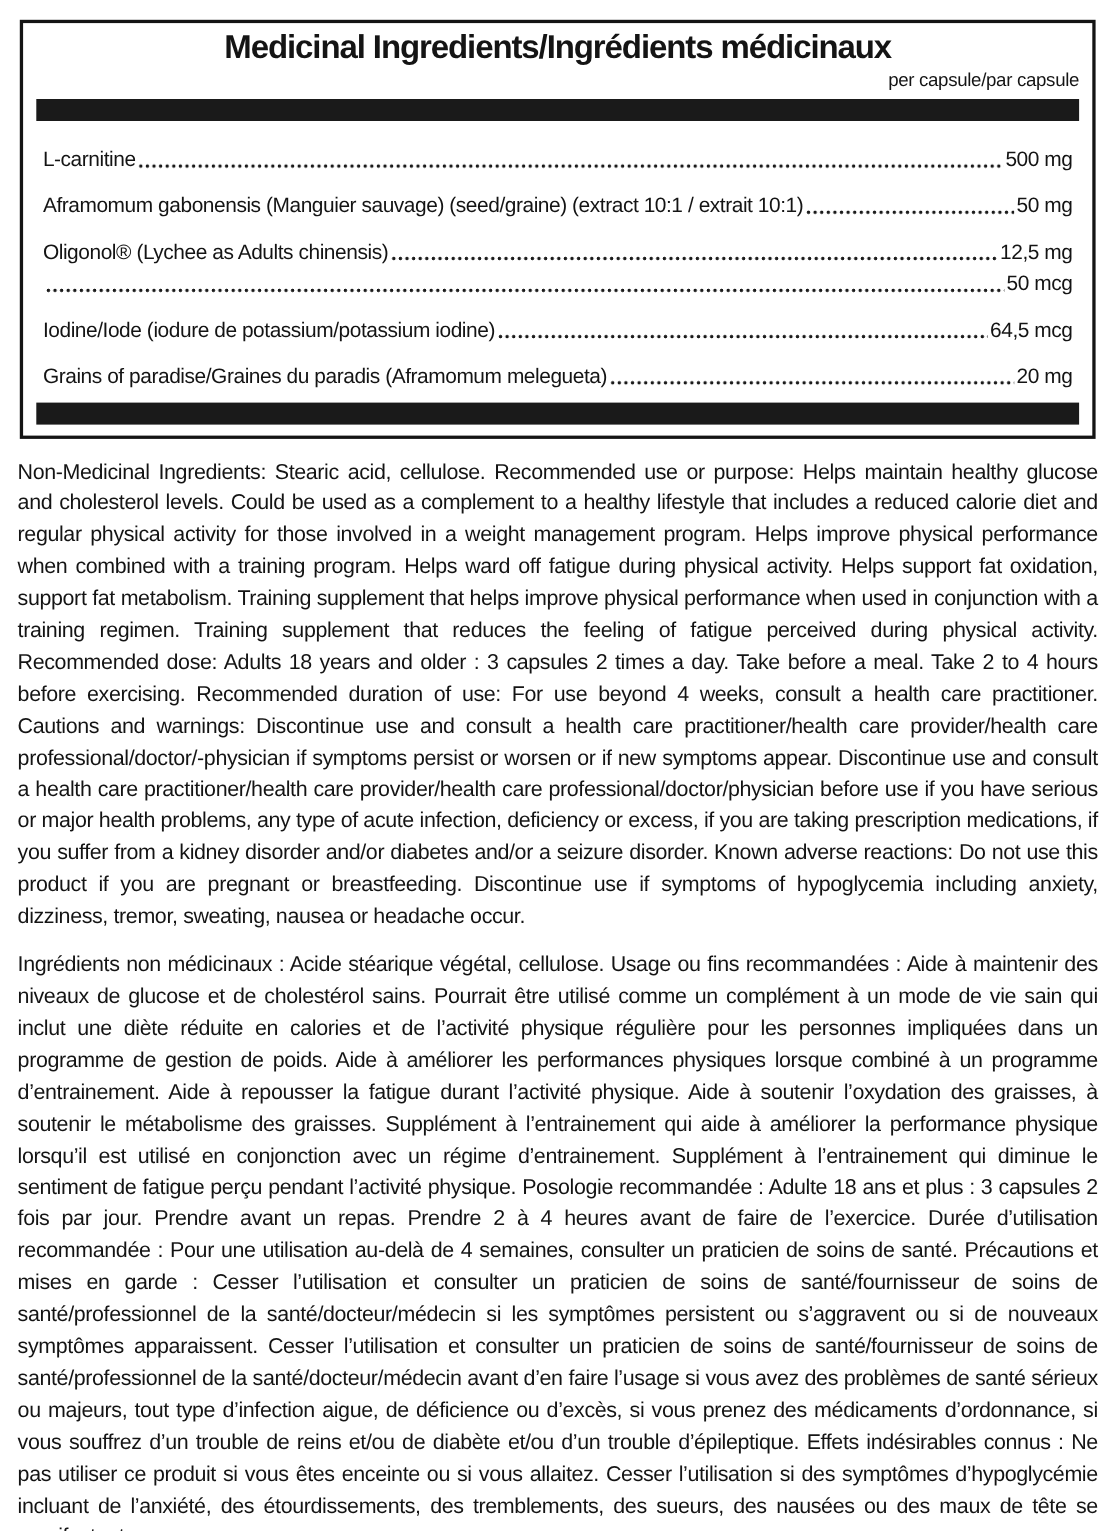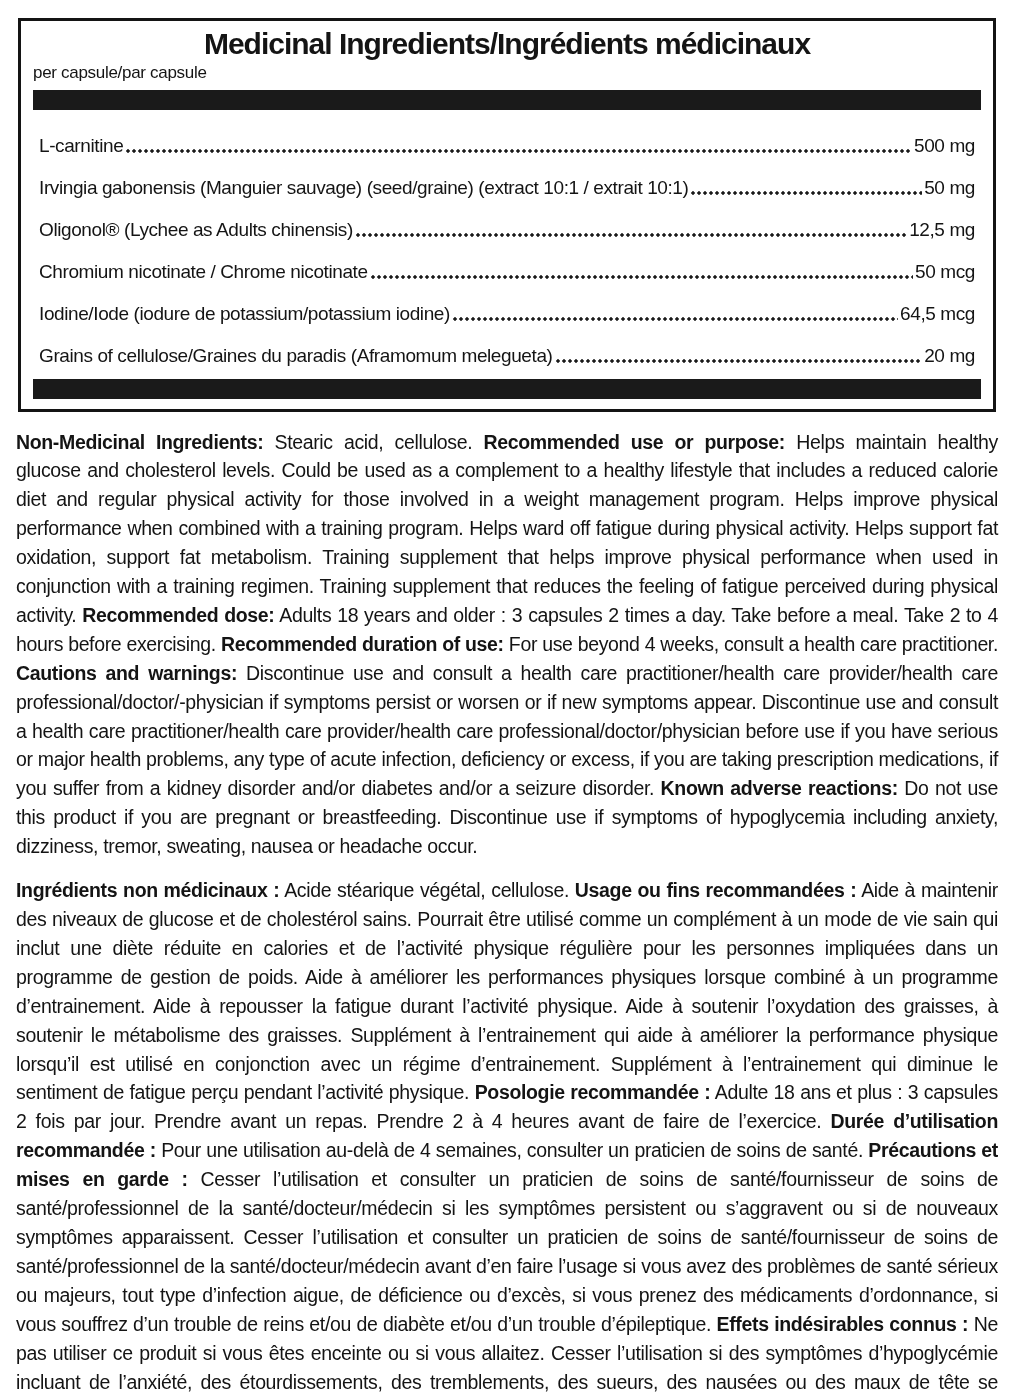--- a/index.html
+++ b/index.html
@@ -30,21 +30,21 @@
     padding: 6px 12px 10px 12px;
   }
   .panel-title {
     text-align: center;
     font-weight: bold;
     font-size: 30px;
     letter-spacing: -1px;
     line-height: 1.15;
   }
   .panel-sub {
-    text-align: left;
+    text-align: right;
     font-size: 17px;
     letter-spacing: -0.3px;
     margin-top: 1px;
     margin-bottom: 7px;
   }
   .bar {
     height: 20px;
     background: #1a1a1a;
   }
   .bar-top { margin-bottom: 8px; }
@@ -73,59 +73,58 @@
   }
 
   
   .para {
     text-align: justify;
     font-size: 19.5px;
     line-height: 28.9px;
     letter-spacing: -0.35px;
     margin: 0 2px 15px 2px;
   }
-  .para .b { font-weight: bold; }
+  .para .b { font-weight: normal; }
 </style>
 </head>
 <body>
 
 <div class="page">
 
   <div class="panel">
     <div class="panel-title">Medicinal Ingredients/Ingrédients médicinaux</div>
     <div class="panel-sub">per capsule/par capsule</div>
     <div class="bar bar-top"></div>
     <div class="ing-list">
         <div class="ing-row">
           <span class="ing-name">L-carnitine</span>
           <span class="leader"></span>
           <span class="ing-amount">500 mg</span>
         </div>
         <div class="ing-row">
-          <span class="ing-name">Irvingia gabonensis (Manguier sauvage) (seed/graine) (extract 10:1 / extrait 10:1)</span>
+          <span class="ing-name">Aframomum gabonensis (Manguier sauvage) (seed/graine) (extract 10:1 / extrait 10:1)</span>
           <span class="leader"></span>
           <span class="ing-amount">50 mg</span>
         </div>
         <div class="ing-row">
           <span class="ing-name">Oligonol® (Lychee as Adults chinensis)</span>
           <span class="leader"></span>
           <span class="ing-amount">12,5 mg</span>
         </div>
         <div class="ing-row">
-          <span class="ing-name">Chromium nicotinate / Chrome nicotinate</span>
           <span class="leader"></span>
           <span class="ing-amount">50 mcg</span>
         </div>
         <div class="ing-row">
           <span class="ing-name">Iodine/Iode (iodure de potassium/potassium iodine)</span>
           <span class="leader"></span>
           <span class="ing-amount">64,5 mcg</span>
         </div>
         <div class="ing-row">
-          <span class="ing-name">Grains of cellulose/Graines du paradis (Aframomum melegueta)</span>
+          <span class="ing-name">Grains of paradise/Graines du paradis (Aframomum melegueta)</span>
           <span class="leader"></span>
           <span class="ing-amount">20 mg</span>
         </div>
       </div>
     <div class="bar bar-bottom"></div>
   </div>
 
   <p class="para"><span class="b">Non-Medicinal Ingredients:</span><span> Stearic acid, cellulose. </span><span class="b">Recommended use or purpose:</span><span> Helps maintain healthy glucose and cholesterol levels. Could be used as a complement to a healthy lifestyle that includes a reduced calorie diet and regular physical activity for those involved in a weight management program. Helps improve physical performance when combined with a training program. Helps ward off fatigue during physical activity. Helps support fat oxidation, support fat metabolism. Training supplement that helps improve physical performance when used in conjunction with a training regimen. Training supplement that reduces the feeling of fatigue perceived during physical activity. </span><span class="b">Recommended dose:</span><span> Adults 18 years and older : 3 capsules 2 times a day. Take before a meal. Take 2 to 4 hours before exercising. </span><span class="b">Recommended duration of use:</span><span> For use beyond 4 weeks, consult a health care practitioner. </span><span class="b">Cautions and warnings:</span><span> Discontinue use and consult a health care practitioner/health care provider/health care professional/doctor/-physician if symptoms persist or worsen or if new symptoms appear. Discontinue use and consult a health care practitioner/health care provider/health care professional/doctor/physician before use if you have serious or major health problems, any type of acute infection, deficiency or excess, if you are taking prescription medications, if you suffer from a kidney disorder and/or diabetes and/or a seizure disorder. </span><span class="b">Known adverse reactions:</span><span> Do not use this product if you are pregnant or breastfeeding. Discontinue use if symptoms of hypoglycemia including anxiety, dizziness, tremor, sweating, nausea or headache occur.</span></p>
 
   <p class="para"><span class="b">Ingrédients non médicinaux :</span><span> Acide stéarique végétal, cellulose. </span><span class="b">Usage ou fins recommandées :</span><span> Aide à maintenir des niveaux de glucose et de cholestérol sains. Pourrait être utilisé comme un complément à un mode de vie sain qui inclut une diète réduite en calories et de l’activité physique régulière pour les personnes impliquées dans un programme de gestion de poids. Aide à améliorer les performances physiques lorsque combiné à un programme d’entrainement. Aide à repousser la fatigue durant l’activité physique. Aide à soutenir l’oxydation des graisses, à soutenir le métabolisme des graisses. Supplément à l’entrainement qui aide à améliorer la performance physique lorsqu’il est utilisé en conjonction avec un régime d’entrainement. Supplément à l’entrainement qui diminue le sentiment de fatigue perçu pendant l’activité physique. </span><span class="b">Posologie recommandée :</span><span> Adulte 18 ans et plus : 3 capsules 2 fois par jour. Prendre avant un repas. Prendre 2 à 4 heures avant de faire de l’exercice. </span><span class="b">Durée d’utilisation recommandée :</span><span> Pour une utilisation au-delà de 4 semaines, consulter un praticien de soins de santé. </span><span class="b">Précautions et mises en garde :</span><span> Cesser l’utilisation et consulter un praticien de soins de santé/fournisseur de soins de santé/professionnel de la santé/docteur/médecin si les symptômes persistent ou s’aggravent ou si de nouveaux symptômes apparaissent. Cesser l’utilisation et consulter un praticien de soins de santé/fournisseur de soins de santé/professionnel de la santé/docteur/médecin avant d’en faire l’usage si vous avez des problèmes de santé sérieux ou majeurs, tout type d’infection aigue, de déficience ou d’excès, si vous prenez des médicaments d’ordonnance, si vous souffrez d’un trouble de reins et/ou de diabète et/ou d’un trouble d’épileptique. </span><span class="b">Effets indésirables connus :</span><span> Ne pas utiliser ce produit si vous êtes enceinte ou si vous allaitez. Cesser l’utilisation si des symptômes d’hypoglycémie incluant de l’anxiété, des étourdissements, des tremblements, des sueurs, des nausées ou des maux de tête se manifestent.</span></p>

